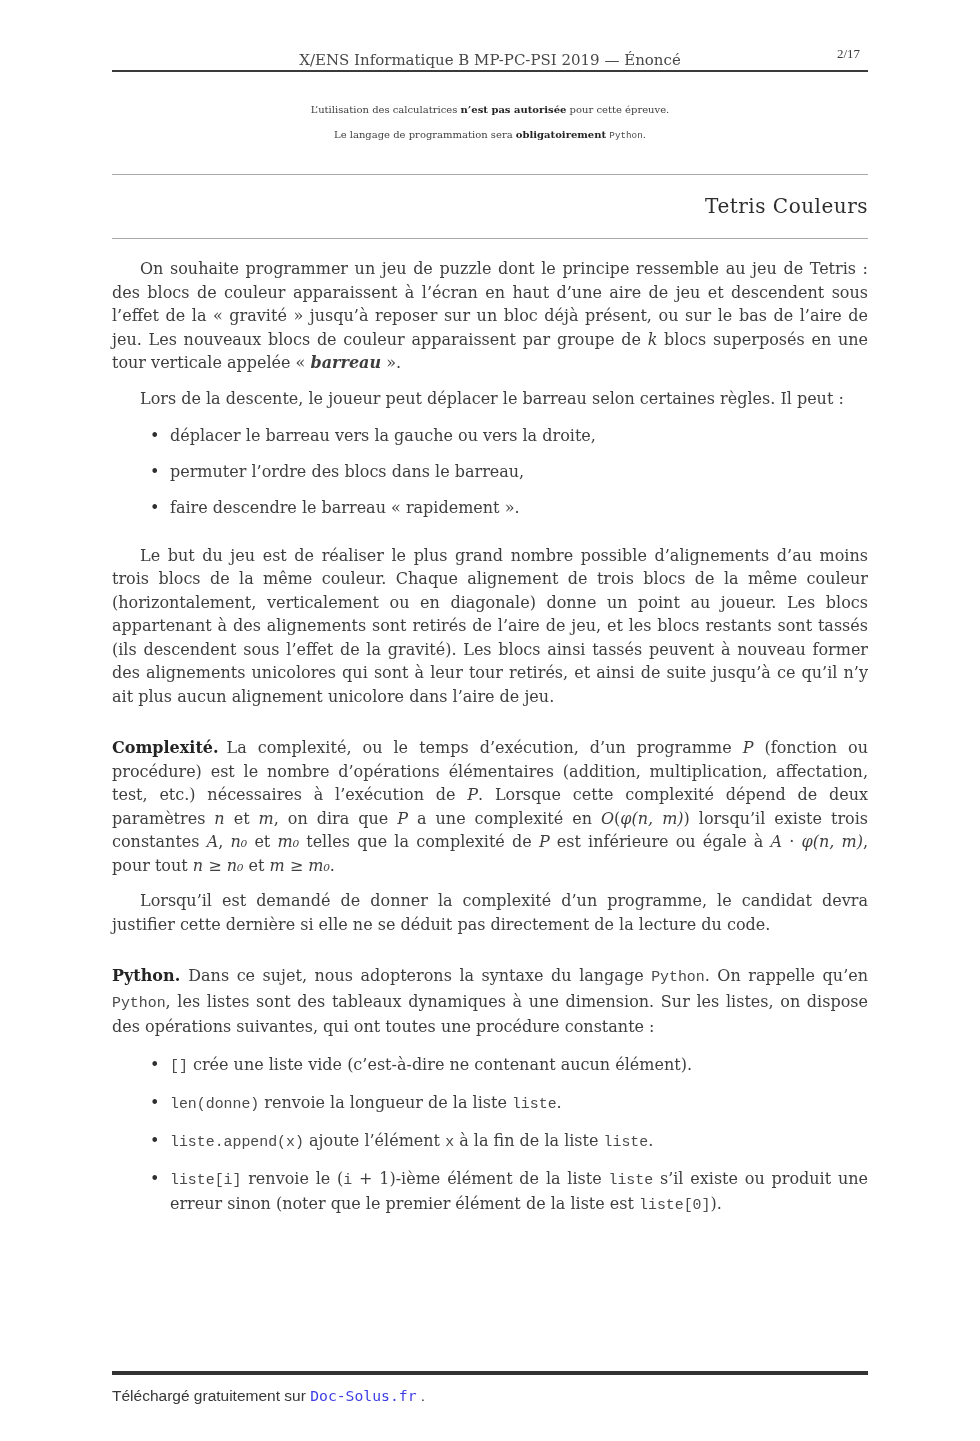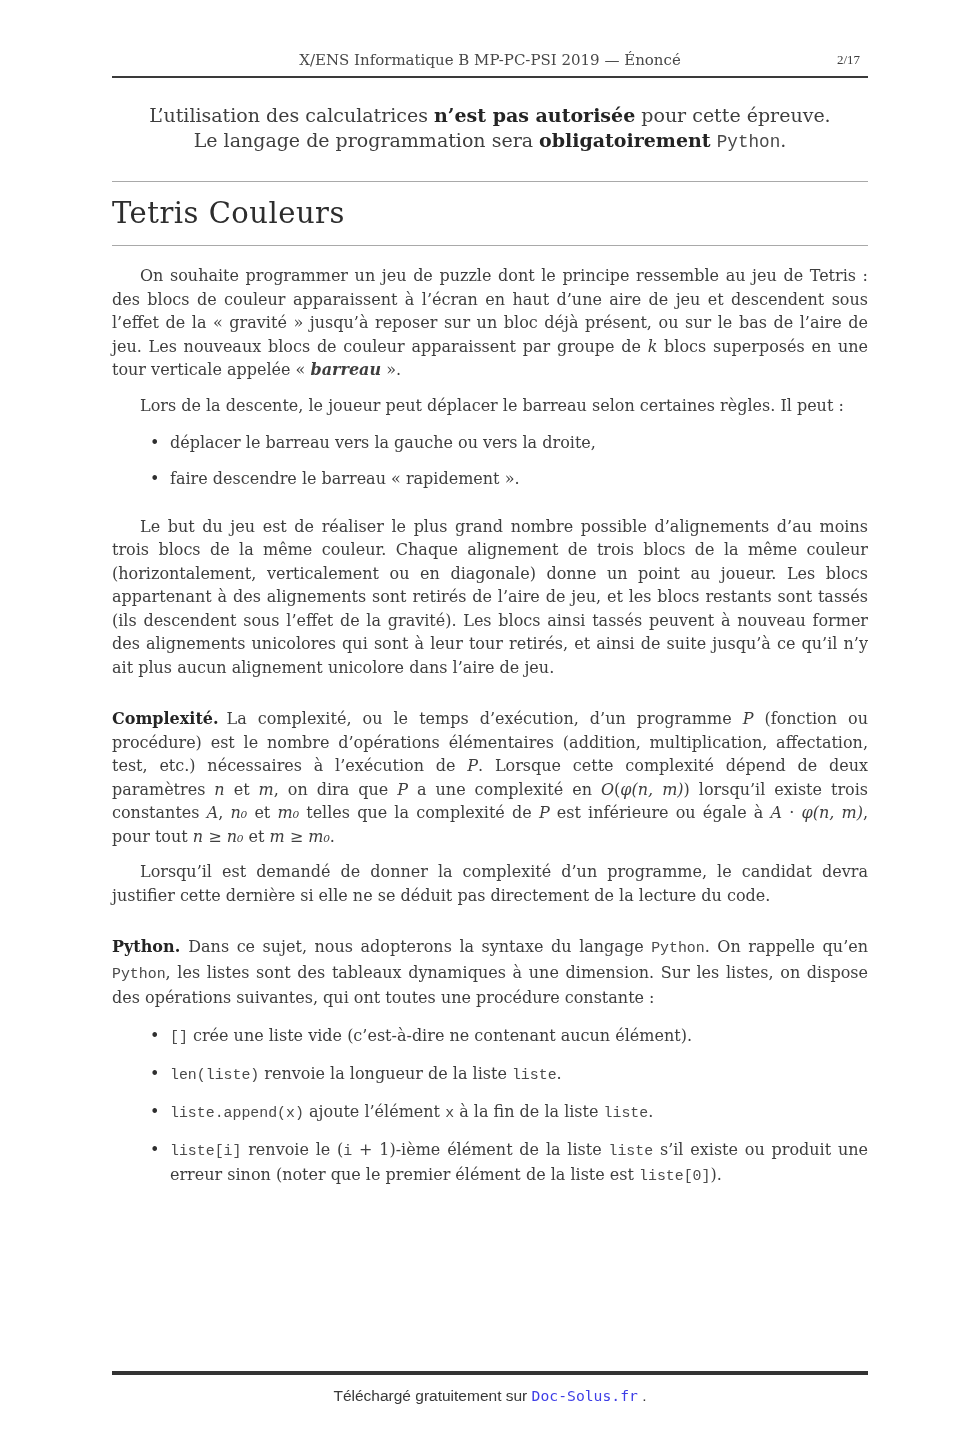--- a/index.html
+++ b/index.html
@@ -19,39 +19,39 @@
     padding:0 112px;
     font-family:"DejaVu Serif","Liberation Serif",serif;
     font-size:16px;line-height:23.5px;
     color:var(--body-text);
     overflow:hidden;
   }
   
   .header{
     position:relative;
     margin-top:50px;
-    padding-bottom:6px;
+    padding-bottom:0;
     border-bottom:2px solid var(--rule-dark);
     text-align:center;
     font-size:15px;line-height:20px;
     color:#474747;
   }
   .page-number{
     position:absolute;right:8px;bottom:6px;
     font-size:13px;color:#3c3c3c;font-family:Liberation Serif, serif;
   }
   
-  .notice{margin-top:25px;text-align:center;font-size:19px;line-height:25px;}
+  .notice{margin-top:25px;text-align:center;font-size:10px;line-height:25px;}
   
   .rule-thin{border:none;border-top:1px solid var(--rule-light);height:0;}
   .rule-title-top{margin-top:26px;}
   .doc-title{
     margin:14px 0 15px;
-    text-align:left;
-    font-size:29px;line-height:34px;
+    text-align:right;
+    font-size:20px;line-height:34px;
     font-weight:normal;
     color:#2d2d2d;
     letter-spacing:.5px;
   }
   
   .body{text-align:justify;}
   .para{margin:0 0 12px;}
   .para.indent{text-indent:28px;}
   .body > .para:first-child{margin-top:18px;}
   .para.pre-list{margin-bottom:4px;}
@@ -71,21 +71,21 @@
   .s-b{font-weight:bold;color:var(--dark-text);}
   .s-i{font-style:italic;font-weight:bold;}
   .s-m{font-style:italic;}
   .s-cal{font-style:italic;font-family:"DejaVu Serif",serif;}
   .s-tt{font-family:Liberation Mono, monospace;font-size:.93em;color:#4a4a4a;}
   
   .footer{position:absolute;left:112px;right:112px;top:1371px;}
   .rule-thick{border:none;border-top:4px solid #333333;height:0;}
   .footer-line{
     margin-top:9px;
-    text-align:center;
+    text-align:left;
     font-family:"Liberation Sans","DejaVu Sans",sans-serif;
     font-size:15.5px;color:#373737;
   }
   .footer-link{
     color:var(--link);
     font-family:"DejaVu Sans Mono","Liberation Mono",monospace;
     font-size:.95em;
     text-decoration:none;
     cursor:pointer;
   }
@@ -108,33 +108,34 @@
   <hr class="rule-thin rule-title-top">
   <h1 class="doc-title">Tetris Couleurs</h1>
   <hr class="rule-thin">
 
   <div class="body">
     <p class="para indent"><span>On souhaite programmer un jeu de puzzle dont le principe ressemble au jeu de Tetris : des blocs de couleur apparaissent à l’écran en haut d’une aire de jeu et descendent sous l’effet de la «&nbsp;gravité&nbsp;» jusqu’à reposer sur un bloc déjà présent, ou sur le bas de l’aire de jeu. Les nouveaux blocs de couleur apparaissent par groupe de </span><span class="s-m">k</span><span> blocs superposés en une tour verticale appelée «&nbsp;</span><span class="s-i">barreau</span><span>&nbsp;».</span></p>
     <p class="para indent pre-list"><span>Lors de la descente, le joueur peut déplacer le barreau selon certaines règles. Il peut :</span></p>
 
     <ul class="bullets">
       <li><span>déplacer le barreau vers la gauche ou vers la droite,</span></li>
+      <li><span>permuter l’ordre des blocs dans le barreau,</span></li>
       <li><span>faire descendre le barreau «&nbsp;rapidement&nbsp;».</span></li>
     </ul>
 
     <p class="para indent"><span>Le but du jeu est de réaliser le plus grand nombre possible d’alignements d’au moins trois blocs de la même couleur. Chaque alignement de trois blocs de la même couleur (horizontalement, verticalement ou en diagonale) donne un point au joueur. Les blocs appartenant à des alignements sont retirés de l’aire de jeu, et les blocs restants sont tassés (ils descendent sous l’effet de la gravité). Les blocs ainsi tassés peuvent à nouveau former des alignements unicolores qui sont à leur tour retirés, et ainsi de suite jusqu’à ce qu’il n’y ait plus aucun alignement unicolore dans l’aire de jeu.</span></p>
 
     <p class="para section"><span class="s-b">Complexité.</span><span> La complexité, ou le temps d’exécution, d’un programme </span><span class="s-m">P</span><span> (fonction ou procédure) est le nombre d’opérations élémentaires (addition, multiplication, affectation, test, etc.) nécessaires à l’exécution de </span><span class="s-m">P</span><span>. Lorsque cette complexité dépend de deux paramètres </span><span class="s-m">n</span><span> et </span><span class="s-m">m</span><span>, on dira que </span><span class="s-m">P</span><span> a une complexité en </span><span class="s-cal">O</span><span>(</span><span class="s-m">φ(n, m)</span><span>) lorsqu’il existe trois constantes </span><span class="s-m">A</span><span>, </span><span class="s-m">n₀</span><span> et </span><span class="s-m">m₀</span><span> telles que la complexité de </span><span class="s-m">P</span><span> est inférieure ou égale à </span><span class="s-m">A</span><span> · </span><span class="s-m">φ(n, m)</span><span>, pour tout </span><span class="s-m">n</span><span> ≥ </span><span class="s-m">n₀</span><span> et </span><span class="s-m">m</span><span> ≥ </span><span class="s-m">m₀</span><span>.</span></p>
     <p class="para indent"><span>Lorsqu’il est demandé de donner la complexité d’un programme, le candidat devra justifier cette dernière si elle ne se déduit pas directement de la lecture du code.</span></p>
 
     <p class="para section"><span class="s-b">Python.</span><span> Dans ce sujet, nous adopterons la syntaxe du langage </span><span class="s-tt">Python</span><span>. On rappelle qu’en </span><span class="s-tt">Python</span><span>, les listes sont des tableaux dynamiques à une dimension. Sur les listes, on dispose des opérations suivantes, qui ont toutes une procédure constante :</span></p>
 
     <ul class="bullets">
       <li><span class="s-tt">[]</span><span> crée une liste vide (c’est-à-dire ne contenant aucun élément).</span></li>
-      <li><span class="s-tt">len(liste)</span><span> renvoie la longueur de la liste </span><span class="s-tt">liste</span><span>.</span></li>
+      <li><span class="s-tt">len(donne)</span><span> renvoie la longueur de la liste </span><span class="s-tt">liste</span><span>.</span></li>
       <li><span class="s-tt">liste.append(x)</span><span> ajoute l’élément </span><span class="s-tt">x</span><span> à la fin de la liste </span><span class="s-tt">liste</span><span>.</span></li>
       <li><span class="s-tt">liste[i]</span><span> renvoie le (</span><span class="s-tt">i</span><span> + 1)-ième élément de la liste </span><span class="s-tt">liste</span><span> s’il existe ou produit une erreur sinon (noter que le premier élément de la liste est </span><span class="s-tt">liste[0]</span><span>).</span></li>
     </ul>
   </div>
 
   <div class="footer">
     <hr class="rule-thick">
     <p class="footer-line">
       <span>Téléchargé gratuitement sur</span>
       <a class="footer-link">Doc-Solus.fr</a>

